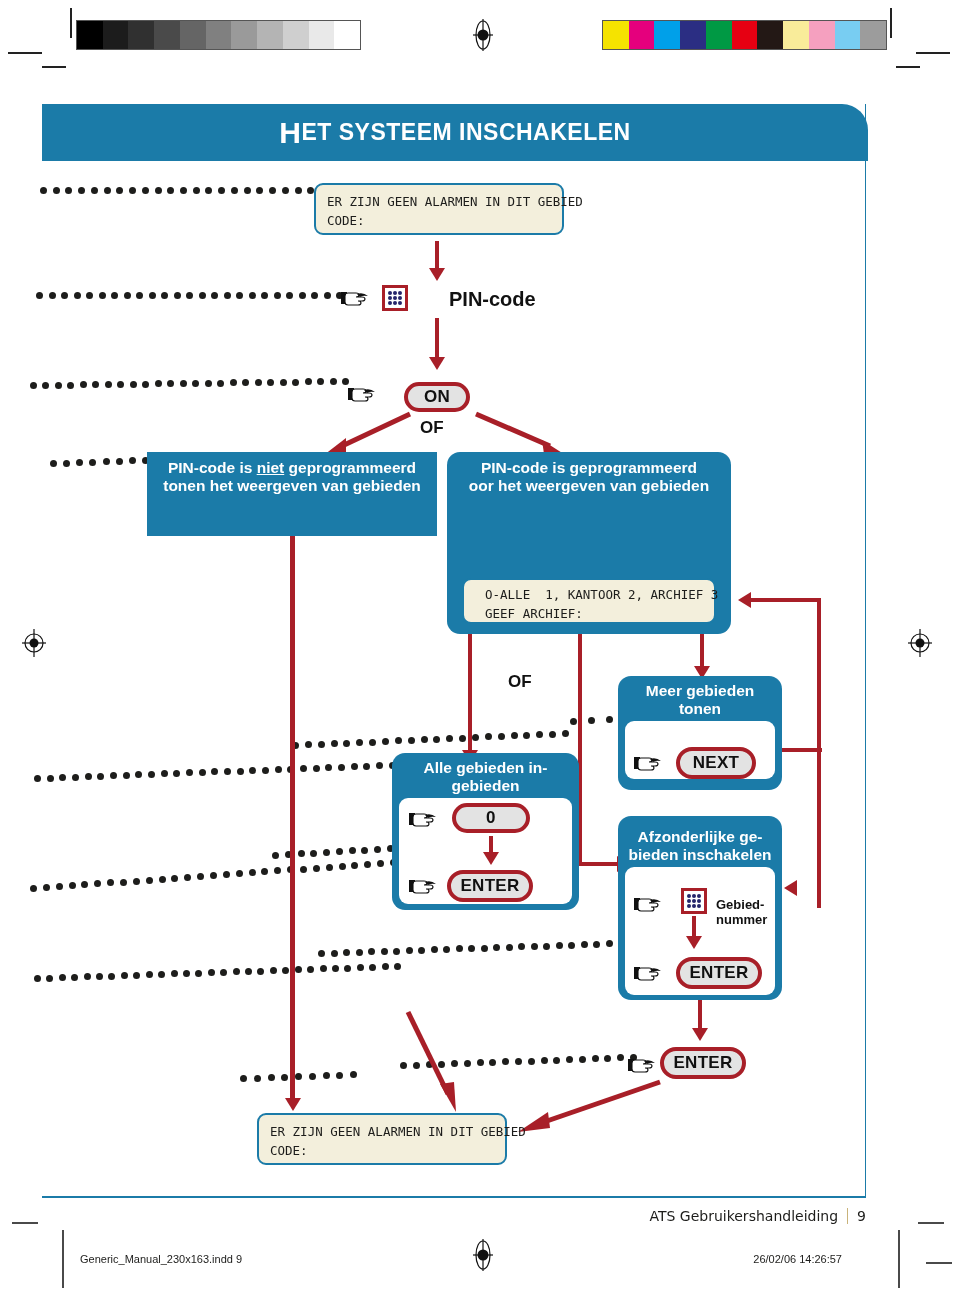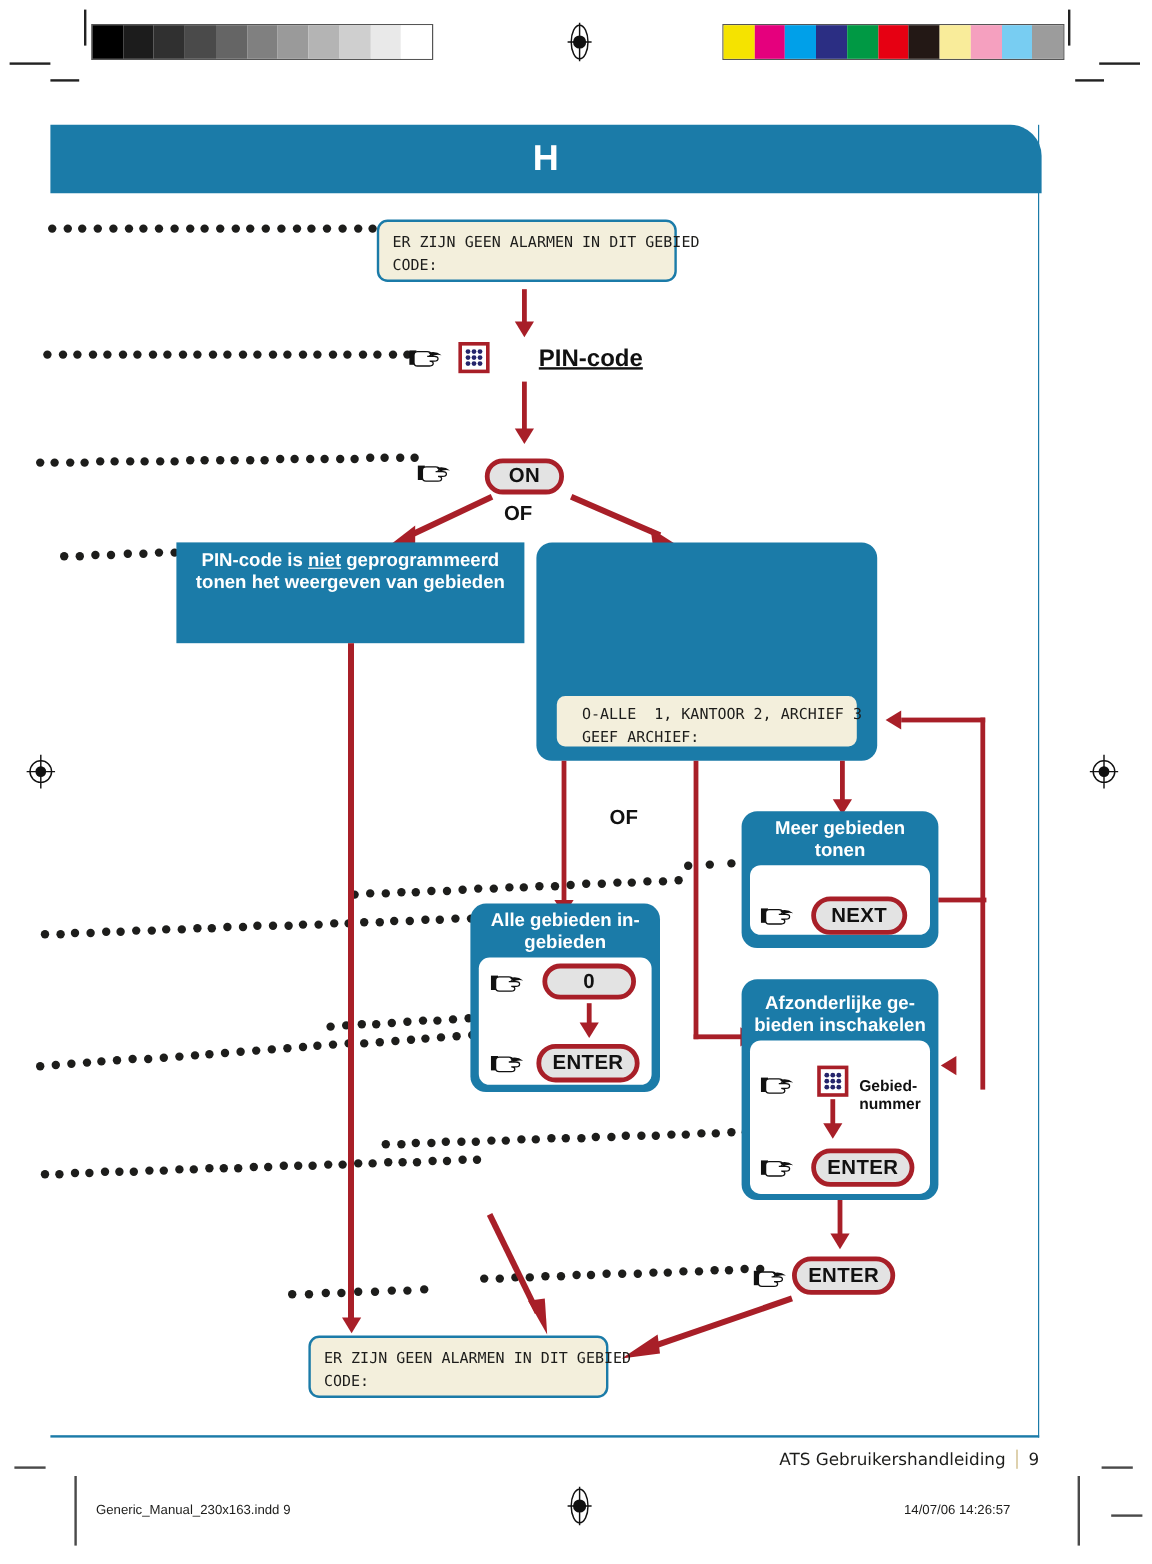--- a/index.html
+++ b/index.html
@@ -120,20 +120,21 @@
     <span style="background: rgb(249, 236, 154); flex: 1 1 0%;"></span>
     <span style="background: rgb(245, 160, 191); flex: 1 1 0%;"></span>
     <span style="background: rgb(120, 205, 242); flex: 1 1 0%;"></span>
     <span style="background: rgb(156, 156, 156); flex: 1 1 0%;"></span>
   </div>
 
 <div id="page-frame"></div>
 <div id="header-bar">
   <div id="header-title">
     <span class="sc-first">H</span>
+      <span class="sc">ET SYSTEEM INSCHAKELEN</span>
   </div>
 </div>
 
 <div class="dots" style="left:40px;top:187px;width:280px;">
     <i style="left: 0px; top: 0px;"></i>
     <i style="left: 12.7273px; top: 0px;"></i>
     <i style="left: 25.4545px; top: 0px;"></i>
     <i style="left: 38.1818px; top: 0px;"></i>
     <i style="left: 50.9091px; top: 0px;"></i>
     <i style="left: 63.6364px; top: 0px;"></i>
@@ -444,21 +445,21 @@
   <i></i>
     <i></i>
     <i></i>
     <i></i>
     <i></i>
     <i></i>
     <i></i>
     <i></i>
     <i></i>
 </div>
-<div class="plabel" style="left:449px;top:288px;text-decoration:underline;">PIN-code</div>
+<div class="plabel" style="left:449px;top:288px;">PIN-code</div>
 <div class="rl" style="left:435px;top:318px;width:4px;height:44px;"></div>
 <div class="arrowhead ah-down" style="left:429px;top:357px;"></div>
 
 <div class="hand" style="left:348px;top:384px;">
   <svg width="30" height="20" viewBox="0 0 30 20">
     <rect x="0" y="4" width="6" height="12" fill="#111"></rect>
     <path d="M7 5 h8 q3 0 3 2 q0 2 -3 2 h6 q3 0 3 2 q0 2 -3 2 h-4 q3 0 3 2 q0 2 -3 2 h-10 q-3 0 -3 -3 v-6 q0 -3 3 -3 z" fill="#fff" stroke="#111" stroke-width="1.1"></path>
     <path d="M16 6 q6 -2 11 2 q-5 -1 -8 1" fill="#111"></path>
   </svg>
 </div>
@@ -481,20 +482,24 @@
 <div class="bluebox" style="left:147px;top:452px;width:290px;height:84px;">
   <div class="bb-title" style="padding-top:7px;">
     <span id="bl1">PIN-code is <u>niet</u> geprogrammeerd</span><br>
     <span>tonen het weergeven van gebieden</span>
   </div>
 </div>
 <div class="rl" style="left:290px;top:536px;width:5px;height:568px;"></div>
 <div class="arrowhead ah-down" style="left:285px;top:1098px;"></div>
 
 <div class="bluebox rounded" style="left:447px;top:452px;width:284px;height:182px;">
+  <div class="bb-title" style="padding-top:7px;">
+    <span>PIN-code is geprogrammeerd</span><br>
+    <span>oor het weergeven van gebieden</span>
+  </div>
 </div>
 <div class="lcd" style="left:462px;top:578px;width:254px;height:46px;padding:5px 21px;">
   <div>O-ALLE  1, KANTOOR 2, ARCHIEF 3</div>
   <div>GEEF ARCHIEF:</div>
 </div>
 
 <div class="arrowhead ah-left" style="left:738px;top:592px;"></div>
 <div class="rl" style="left:751px;top:598px;width:70px;height:4px;"></div>
 <div class="rl" style="left:817px;top:598px;width:4px;height:310px;"></div>
 
@@ -503,21 +508,21 @@
 
 <div class="rl" style="left:578px;top:634px;width:4px;height:232px;"></div>
 <div class="rl" style="left:578px;top:862px;width:44px;height:4px;"></div>
 <div class="arrowhead ah-right" style="left:617px;top:856px;"></div>
 
 <div class="rl" style="left:700px;top:634px;width:4px;height:38px;"></div>
 <div class="arrowhead ah-down" style="left:694px;top:666px;"></div>
 
 <div class="ofword" style="left:508px;top:672px;">OF</div>
 
-<div class="bluebox rounded" style="left:392px;top:753px;width:158px;height:157px;">
+<div class="bluebox rounded" style="left:392px;top:753px;width:187px;height:157px;">
   <div class="bb-title" style="padding-top:6px;">
     <span>Alle gebieden in-</span><br>
     <span>gebieden</span>
   </div>
   <div class="bb-body" style="height:106px;"></div>
 </div>
 <div class="hand" style="left:409px;top:809px;">
   <svg width="30" height="20" viewBox="0 0 30 20">
     <rect x="0" y="4" width="6" height="12" fill="#111"></rect>
     <path d="M7 5 h8 q3 0 3 2 q0 2 -3 2 h6 q3 0 3 2 q0 2 -3 2 h-4 q3 0 3 2 q0 2 -3 2 h-10 q-3 0 -3 -3 v-6 q0 -3 3 -3 z" fill="#fff" stroke="#111" stroke-width="1.1"></path>
@@ -621,21 +626,21 @@
 
 <div class="lcd" style="left:257px;top:1113px;width:250px;height:52px;">
   <div>ER ZIJN GEEN ALARMEN IN DIT GEBIED</div>
   <div>CODE:</div>
 </div>
 
 <div id="footer-ref">
   <span>ATS Gebruikershandleiding</span><span class="sep"></span><span>9</span>
 </div>
 <div id="slug-left">Generic_Manual_230x163.indd   9</div>
-<div id="slug-right">14/07/06   14:26:57</div>
+<div id="slug-right">26/02/06   14:26:57</div>
 
 <div class="reg" style="left:471px;top:1238px;">
   <svg width="24" height="34" viewBox="0 0 24 34">
     <ellipse cx="12" cy="17" rx="7" ry="14" fill="none" stroke="#111" stroke-width="1.2"></ellipse>
     <circle cx="12" cy="17" r="5.5" fill="#111"></circle>
     <line x1="12" y1="1" x2="12" y2="33" stroke="#111" stroke-width="1.2"></line>
     <line x1="2" y1="17" x2="22" y2="17" stroke="#111" stroke-width="1.2"></line>
   </svg>
 </div>
 <div class="trim" style="left:62px;top:1230px;width:1.5px;height:58px;"></div>

